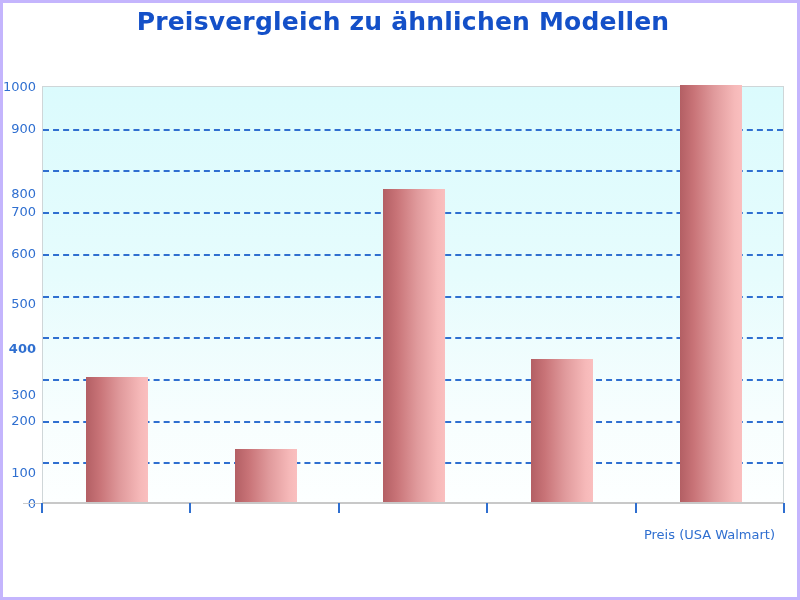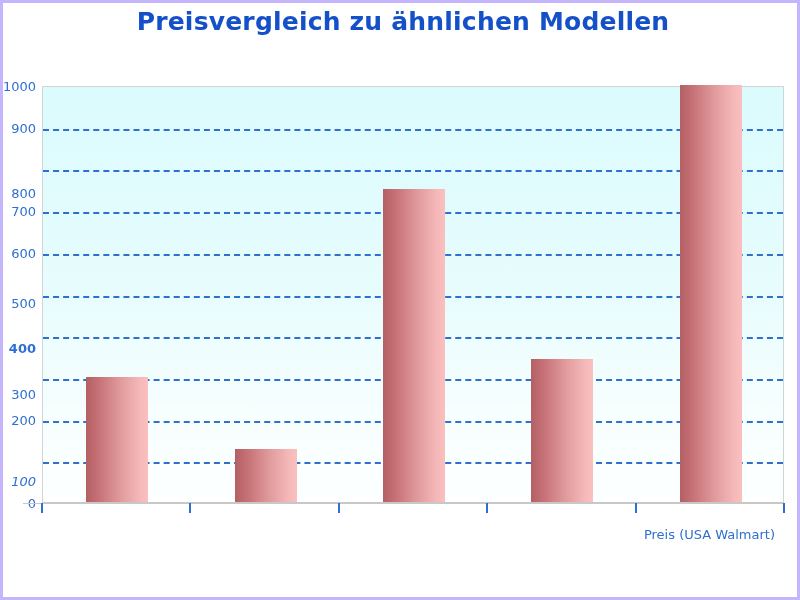--- a/index.html
+++ b/index.html
@@ -132,21 +132,21 @@
 </style>
 </head>
 <body>
 
 <div class="page">
 
   <div class="chart-title">Preisvergleich zu ähnlichen Modellen</div>
 
   <div class="y-labels">
       <div class="y-label" style="top: 417px;">0</div>
-      <div class="y-label" style="top: 395px; font-style: italic;">100</div>
+      <div class="y-label" style="top: 386px;">100</div>
       <div class="y-label" style="top: 333.6px;">200</div>
       <div class="y-label" style="top: 291.9px; margin-top: 16px;">300</div>
       <div class="y-label" style="top: 262px; font-weight: bold;">400</div>
       <div class="y-label" style="top: 208.5px; margin-top: 8px;">500</div>
       <div class="y-label" style="top: 166.8px; margin-left: 23px;">600</div>
       <div class="y-label" style="top: 125.1px;">700</div>
       <div class="y-label" style="top: 83.4px; margin-top: 24px;">800</div>
       <div class="y-label" style="top: 41.7px;">900</div>
       <div class="y-label" style="top: 0px;">1000</div>
     </div>

